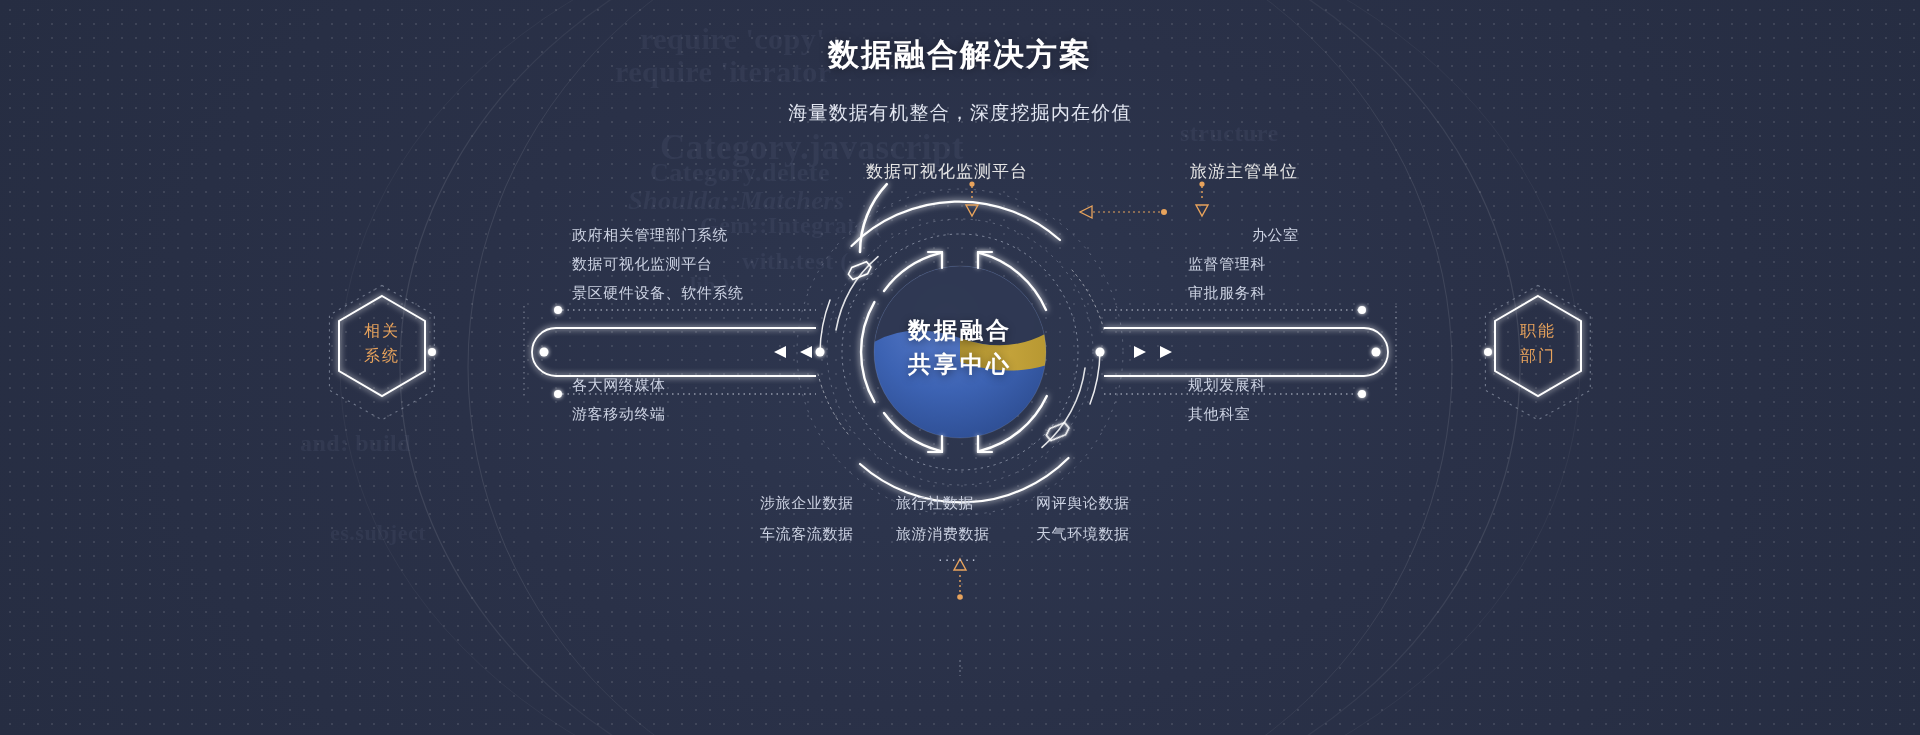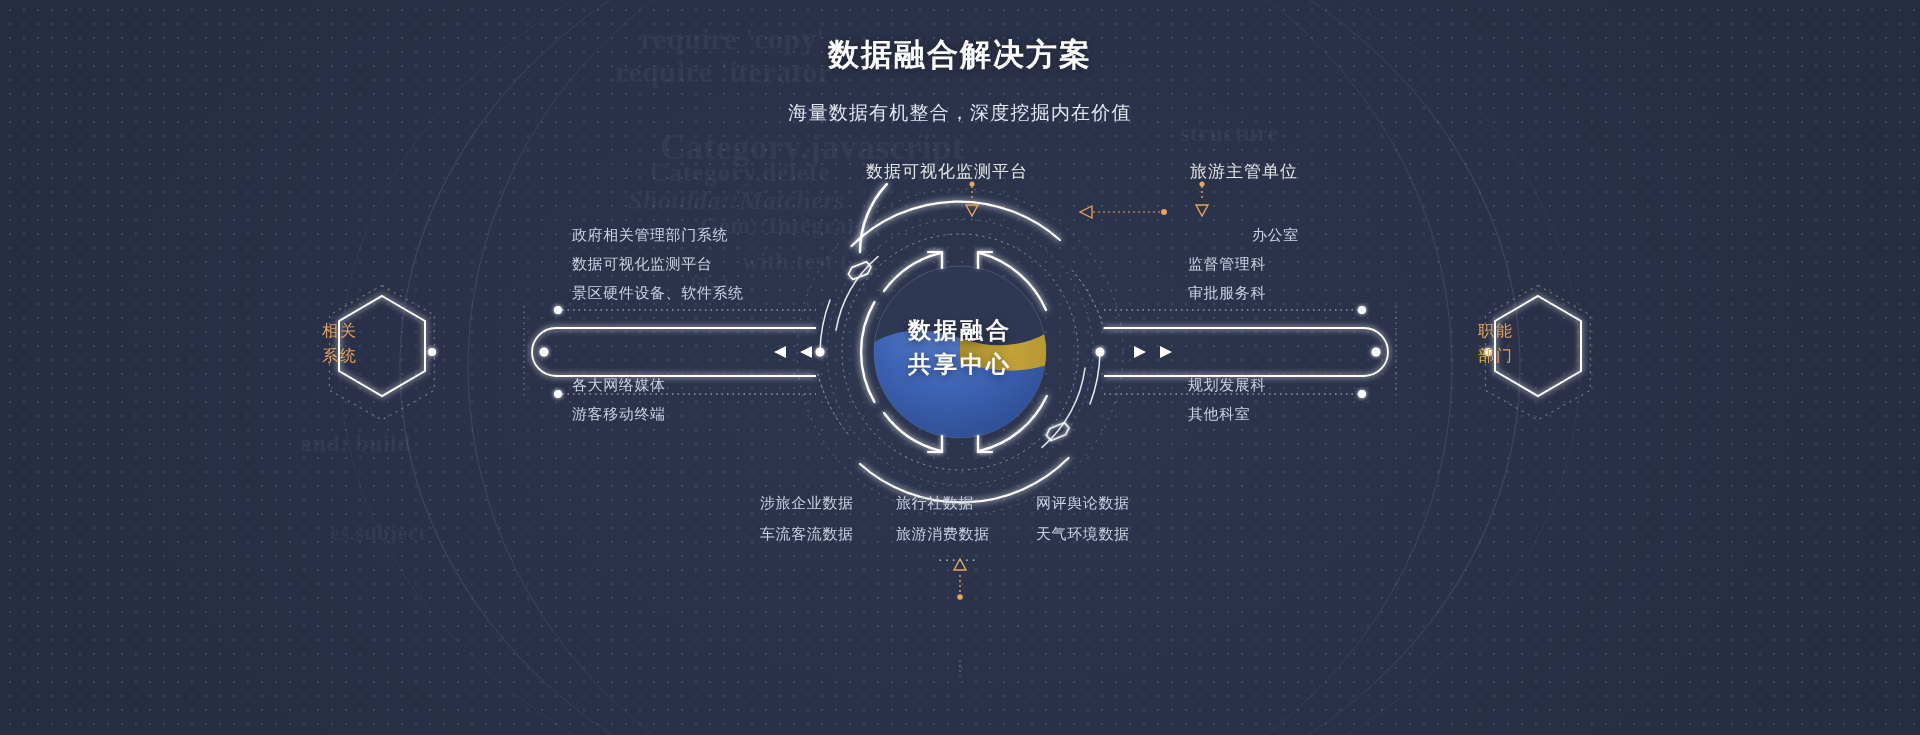--- a/index.html
+++ b/index.html
@@ -51,21 +51,21 @@
     position:absolute; font-size:15px; color:#ccd2e2; letter-spacing:.6px;
     white-space:nowrap; line-height:1;
   }
   .lbl.orange{ color:#e5e5e5; font-size:17px; letter-spacing:1px; }
   .dots{
     position:absolute; color:#b9c0d4; font-size:14px; letter-spacing:2px;
   }
 
   
   .hexlabel{
-    position:absolute; width:120px; text-align:left;
+    position:absolute; width:120px; text-align:center;
     color:#e8a35c; font-size:16px; line-height:25px; letter-spacing:2px;
     font-weight:400;
   }
 
   
   #centertext{
     position:absolute; width:260px; text-align:center; color:#fff;
     font-size:23px; font-weight:700; line-height:34px; letter-spacing:3px;
     text-shadow:0 2px 8px rgba(0,0,0,.45);
   }

